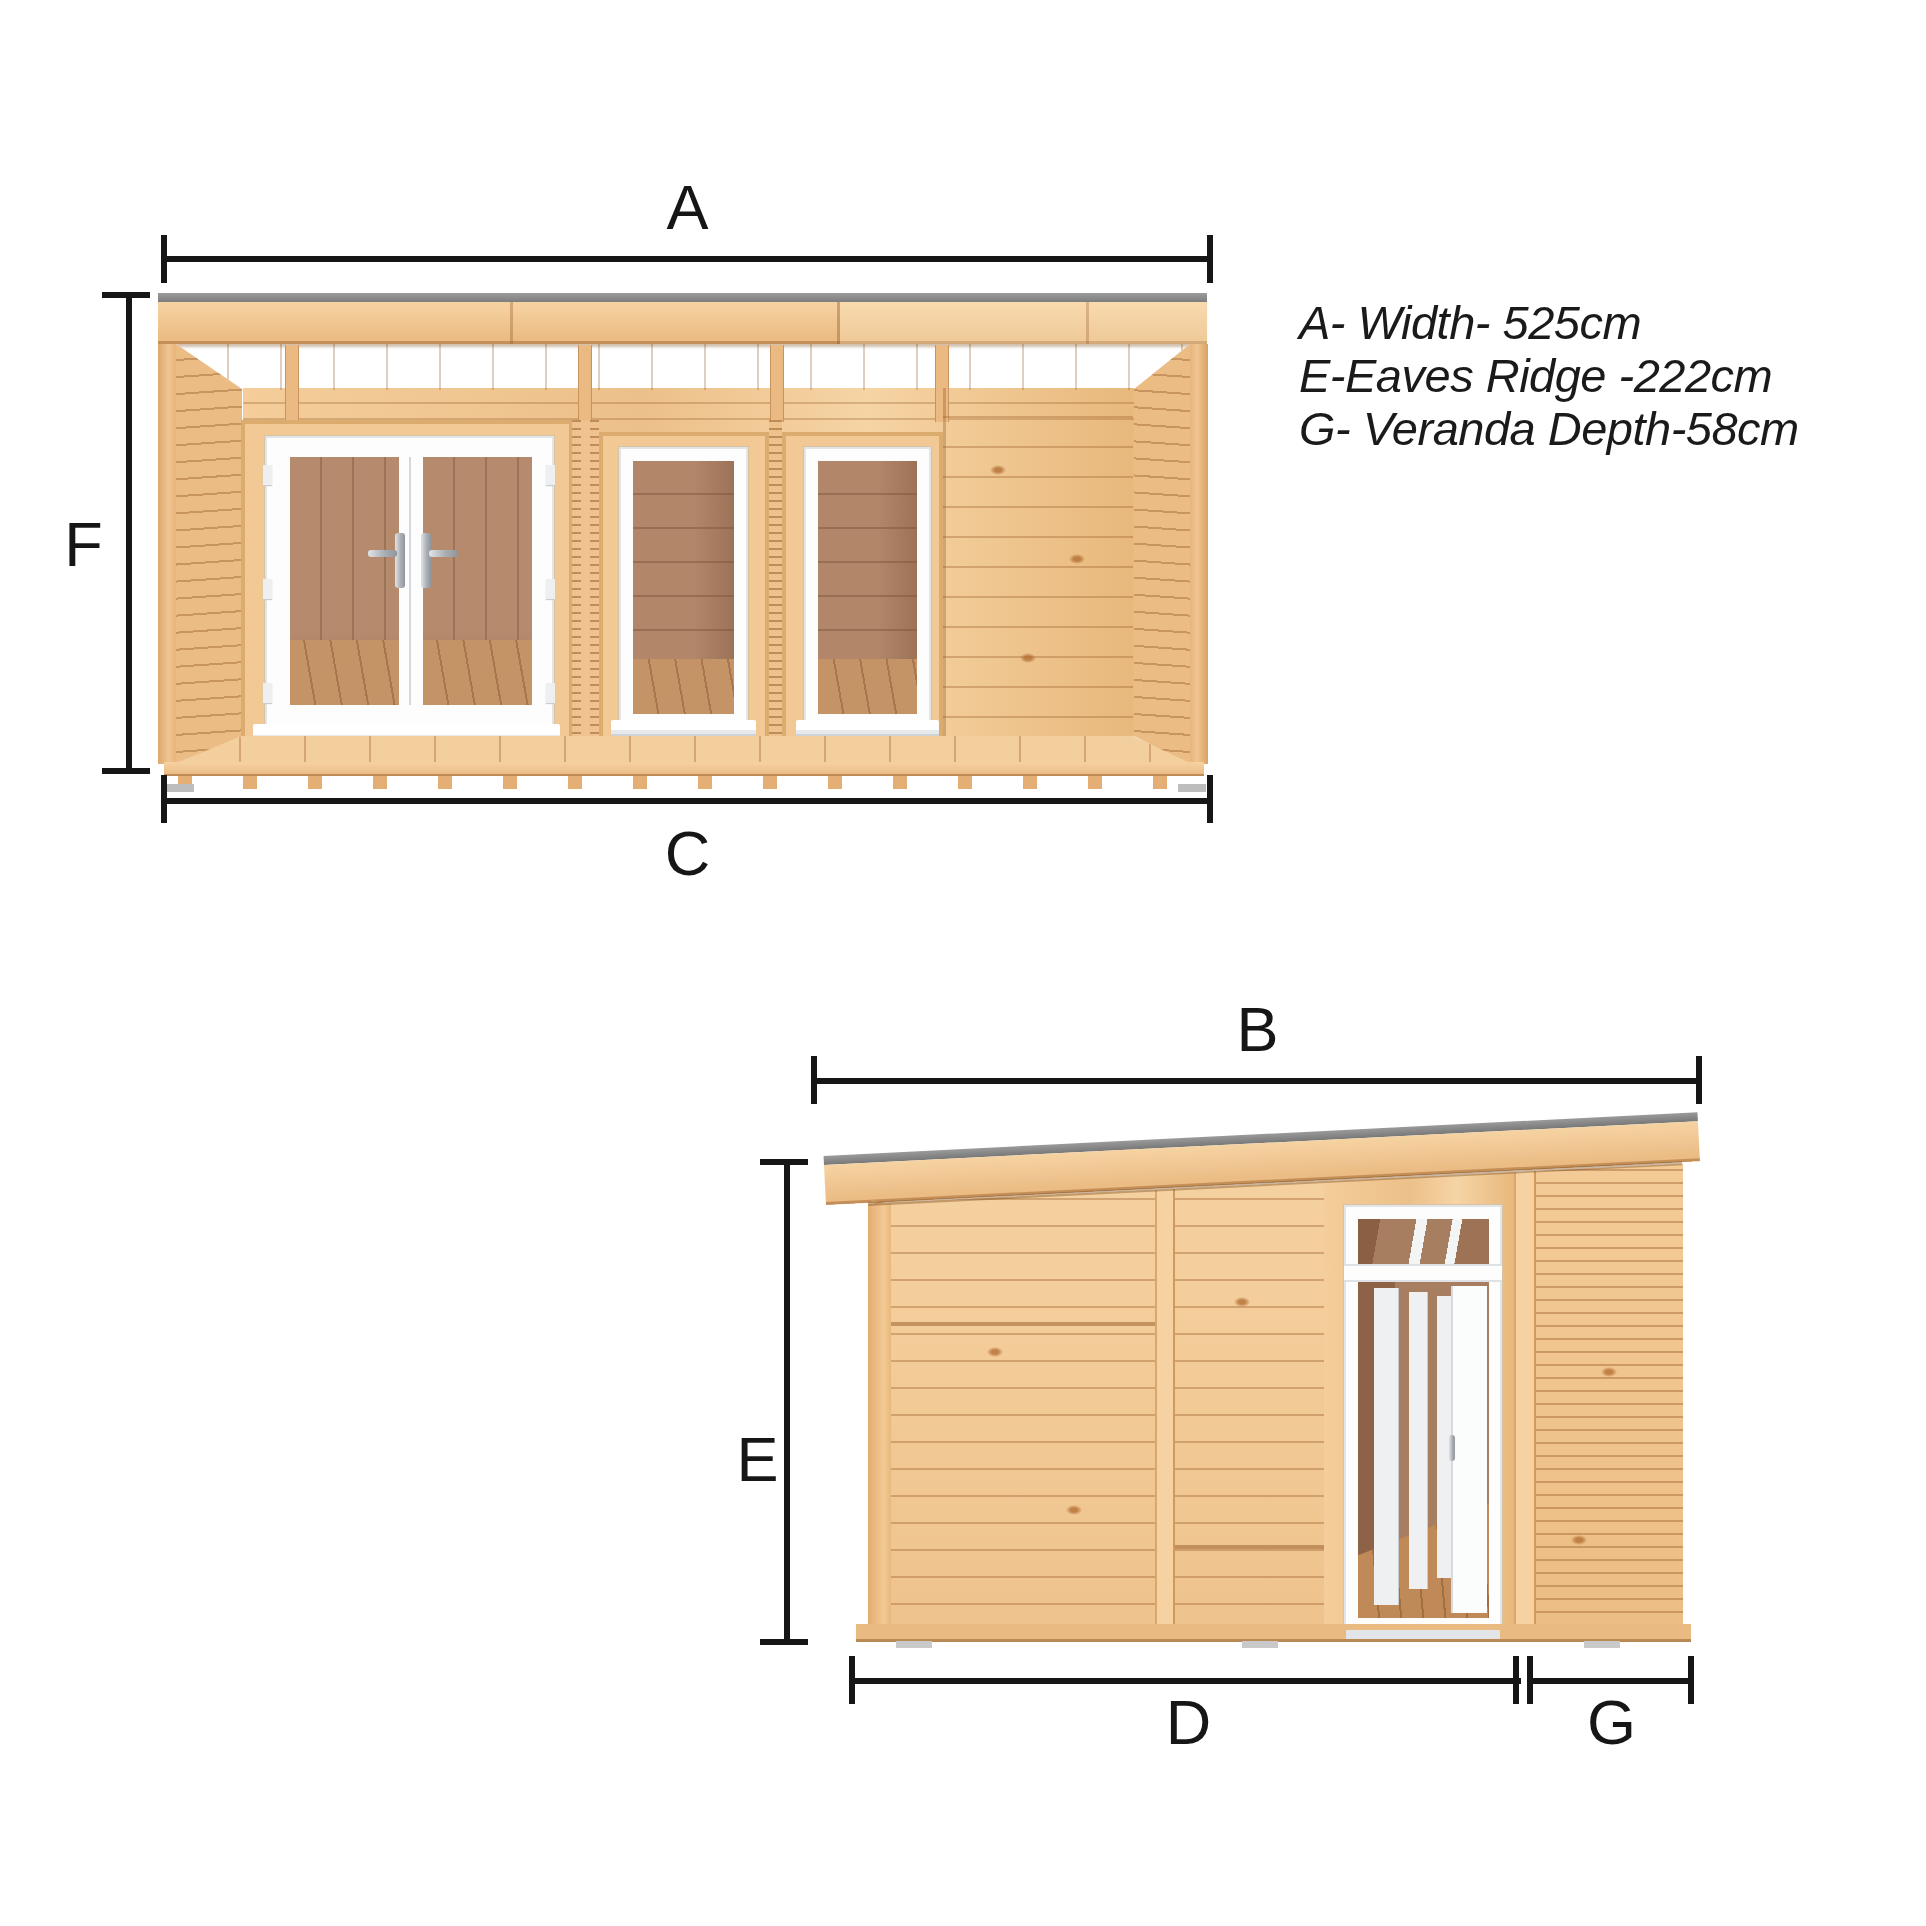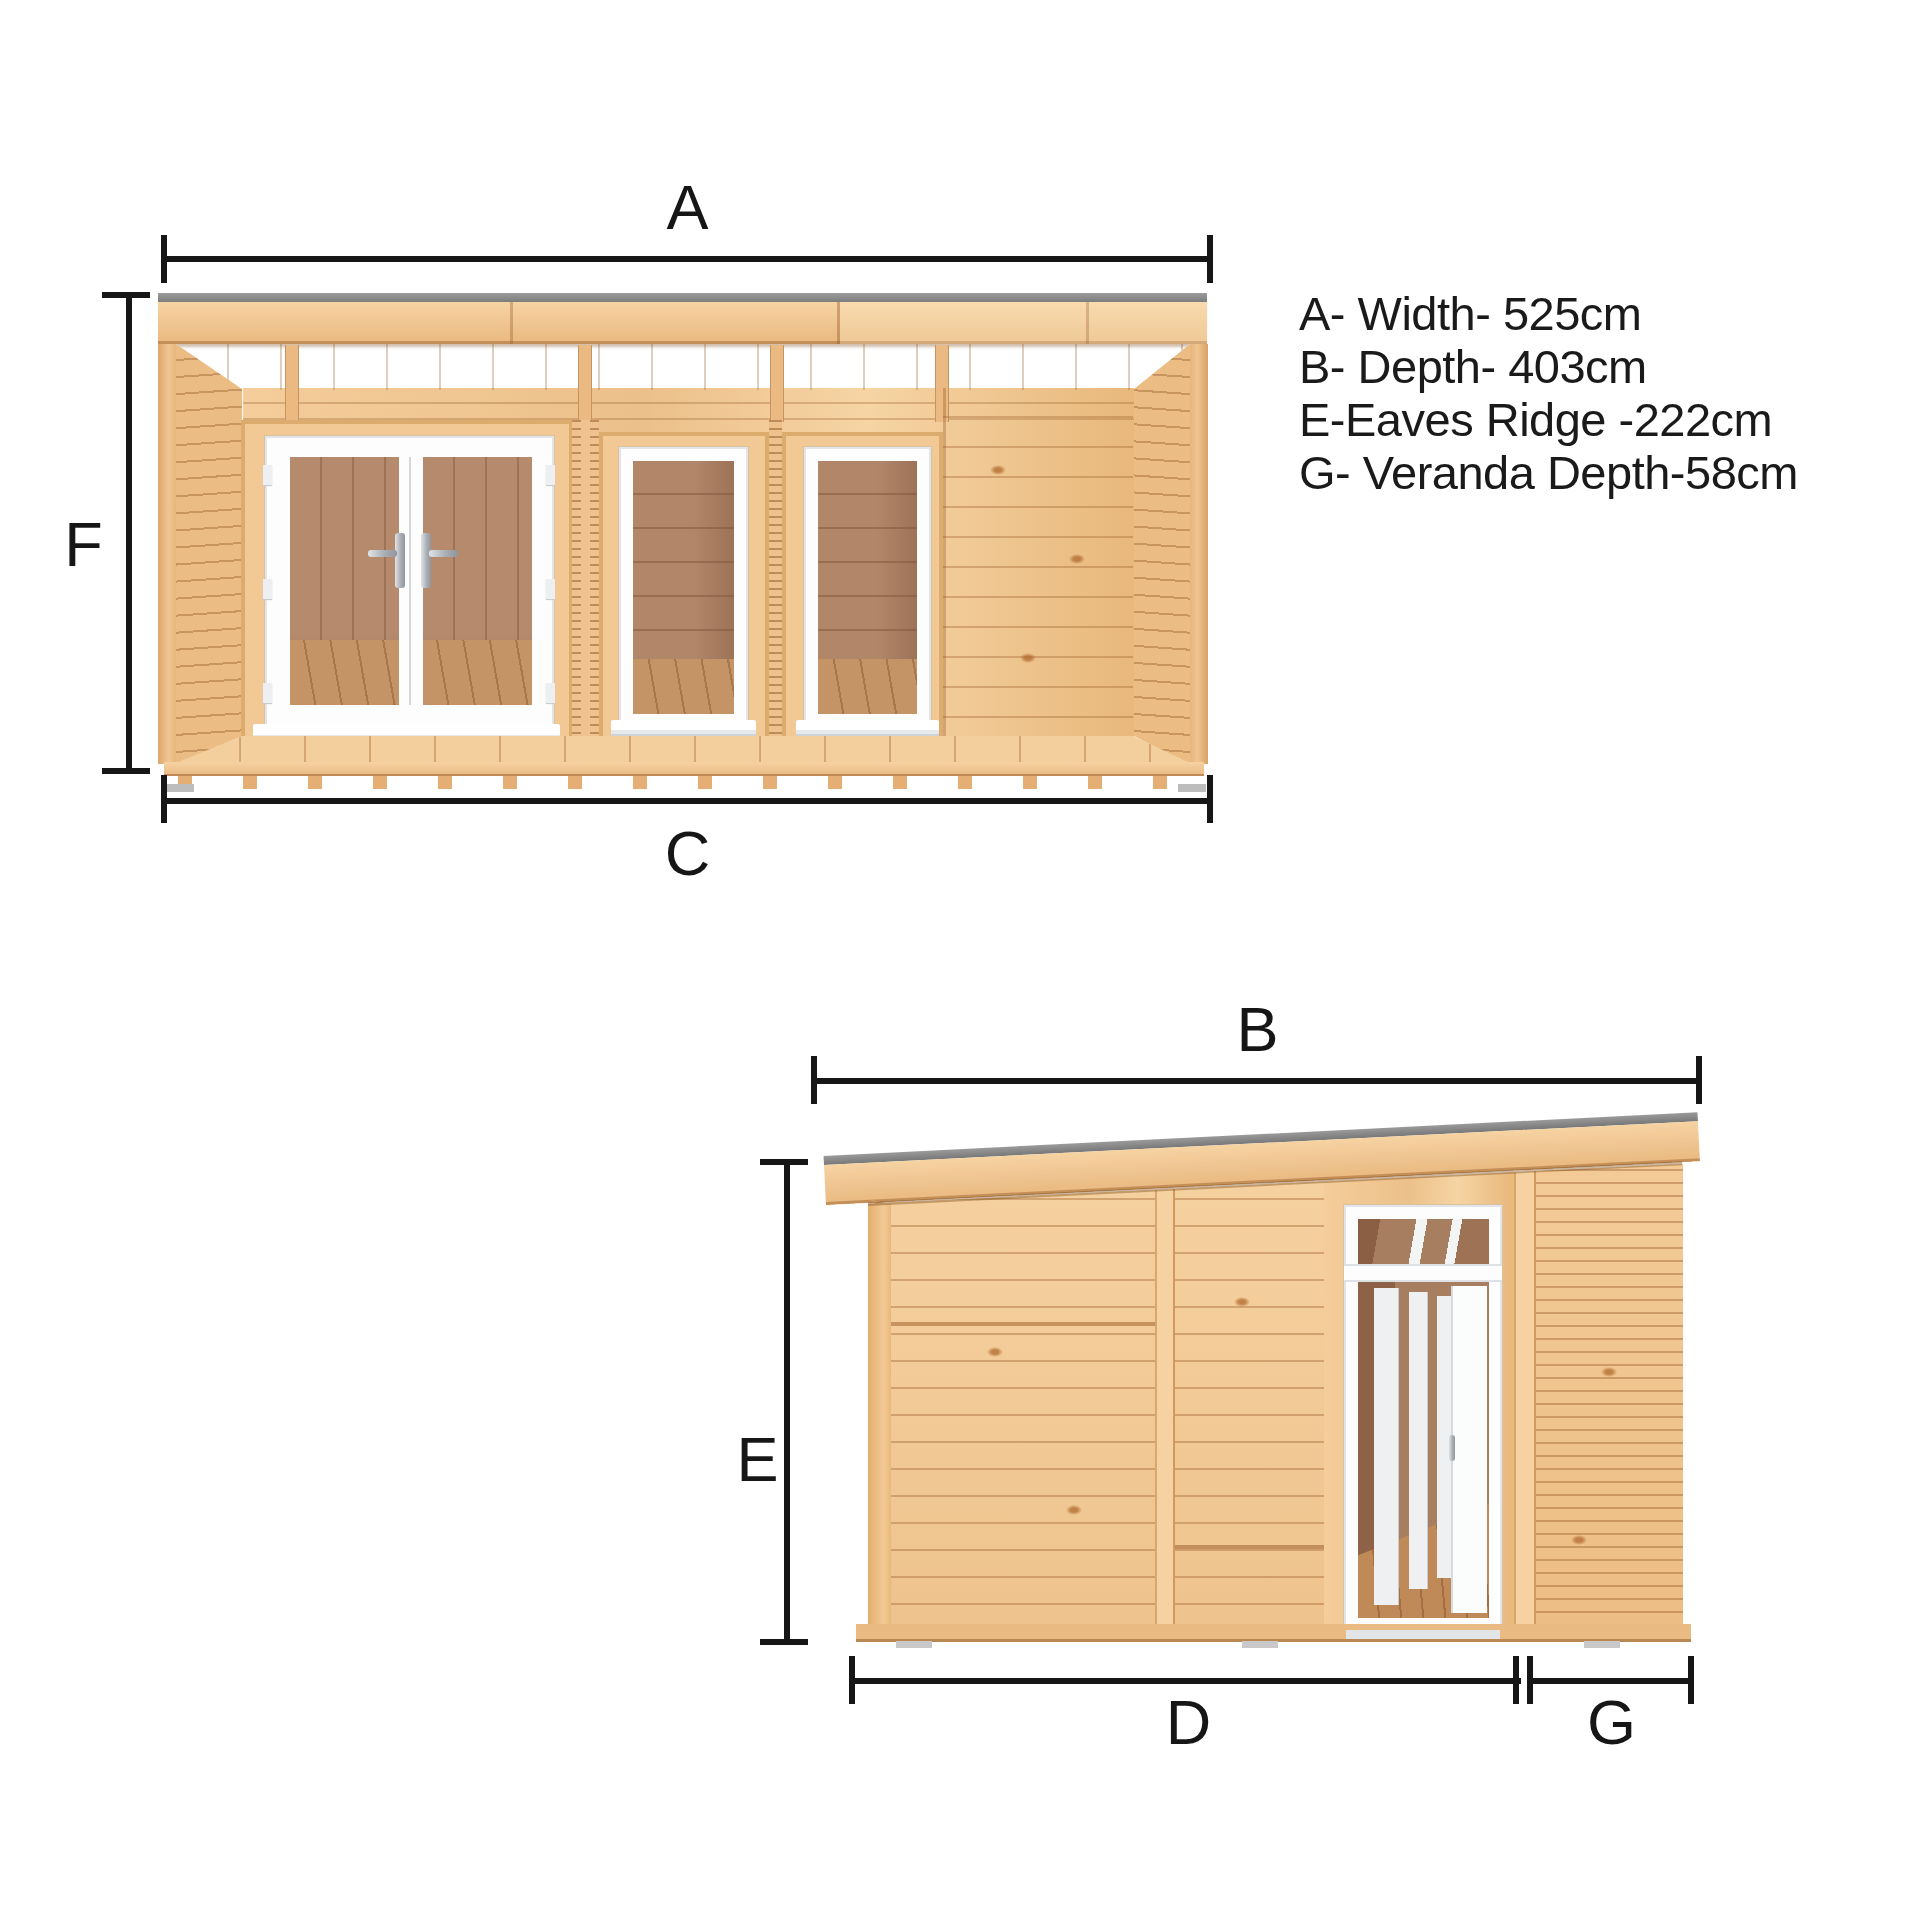--- a/index.html
+++ b/index.html
@@ -132,23 +132,22 @@
     <div class="abs" style="left:178px;top:776px;width:1026px;height:13px;background-image:repeating-linear-gradient(90deg,#e4ae74 0 14px,rgba(0,0,0,0) 14px 65px);"></div>
     <div class="abs" style="left:166px;top:784px;width:28px;height:8px;background:#bdbdbd;"></div>
     <div class="abs" style="left:1178px;top:784px;width:28px;height:8px;background:#bdbdbd;"></div>
 
     <div class="dline" style="left:164px;top:798px;width:1045px;height:6px;"></div>
     <div class="dline" style="left:161px;top:775px;width:6px;height:48px;"></div>
     <div class="dline" style="left:1207px;top:775px;width:6px;height:48px;"></div>
     <div class="dlabel" style="left:628px;top:822px;width:119px;">C</div>
   </div>
 
-  <div class="abs" style="left:1299px;top:287px;width:614px;">
+  <div class="abs" style="left:1299px;top:296px;width:614px;font-style:italic;">
     <div class="legend-row">A- Width- 525cm</div>
-    <div class="legend-row">B- Depth- 403cm</div>
     <div class="legend-row">E-Eaves Ridge -222cm</div>
     <div class="legend-row">G- Veranda Depth-58cm</div>
   </div>
 
   <div>
 
     <div class="dlabel" style="left:1198px;top:998px;width:119px;">B</div>
     <div class="dline" style="left:814px;top:1078px;width:887px;height:6px;"></div>
     <div class="dline" style="left:811px;top:1056px;width:6px;height:48px;"></div>
     <div class="dline" style="left:1696px;top:1056px;width:6px;height:48px;"></div>

